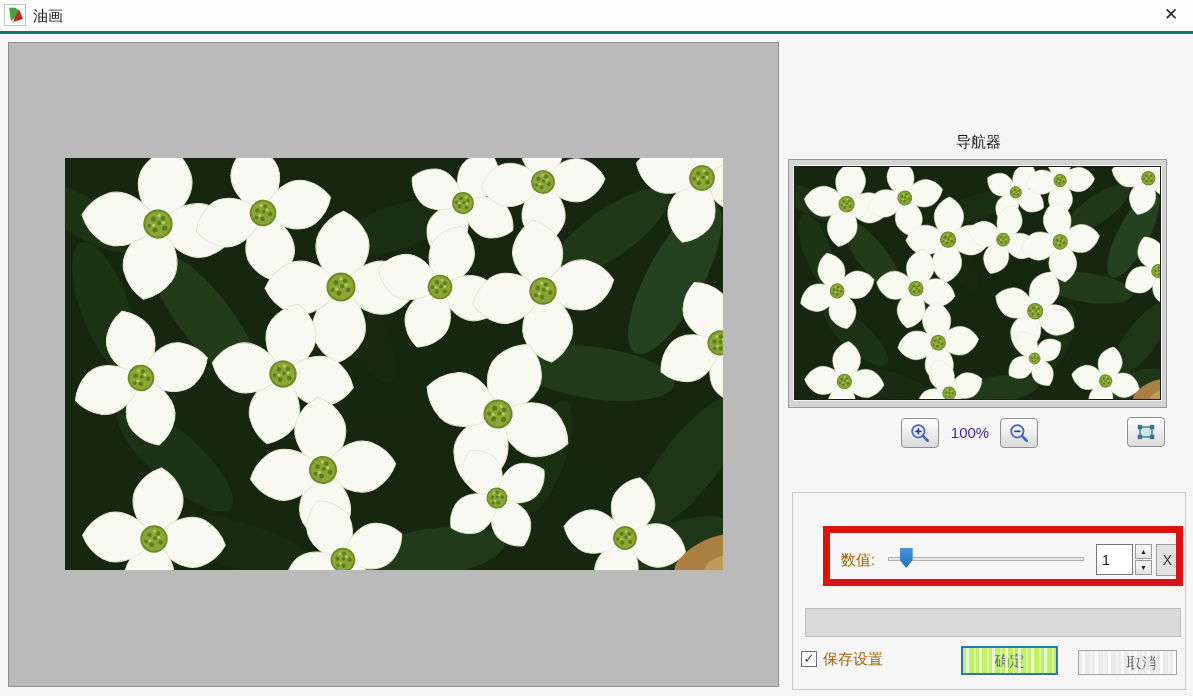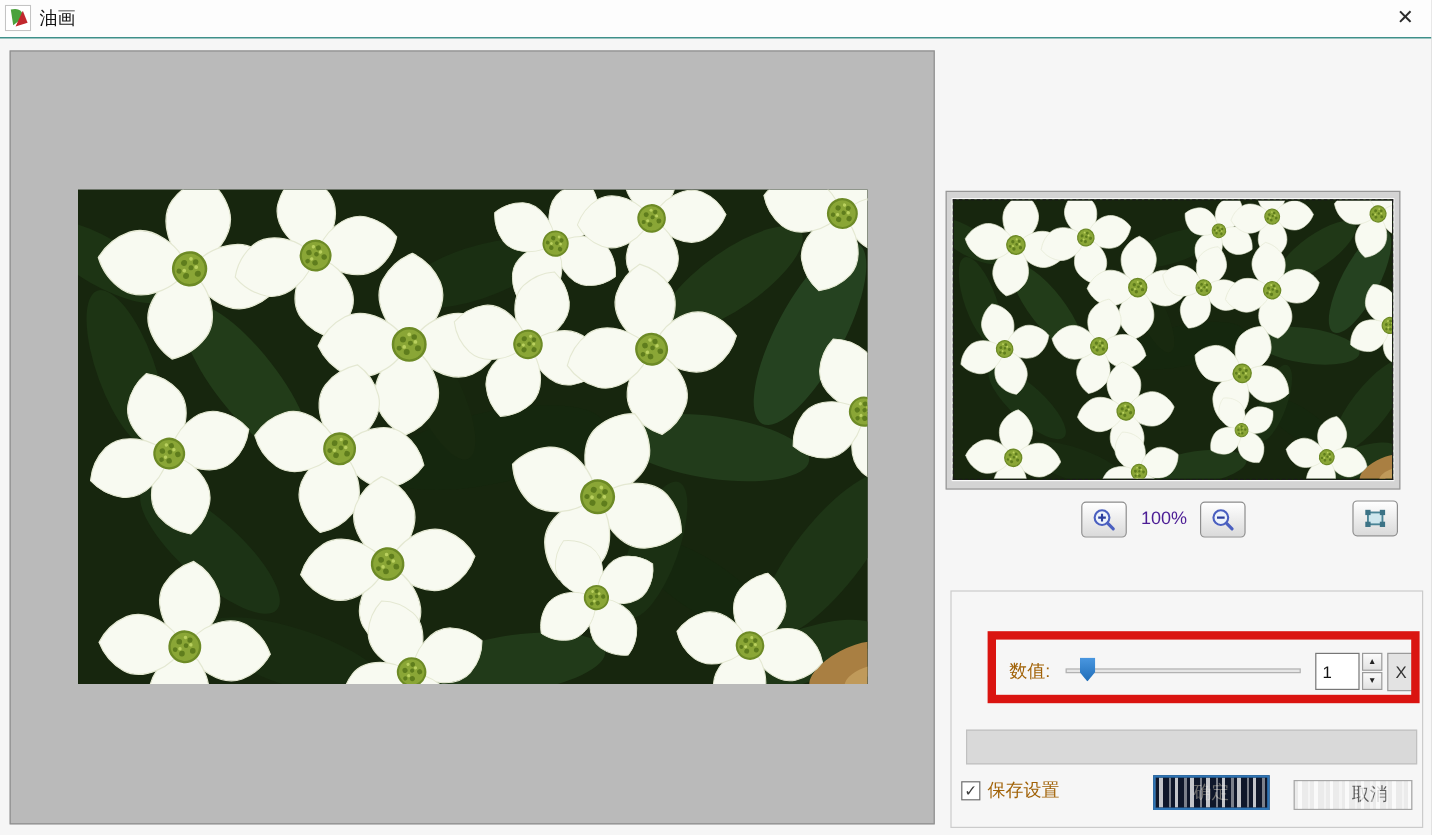--- a/index.html
+++ b/index.html
@@ -8,21 +8,21 @@
     background:#e9e9e9;
   }
   .app{
     position:relative;width:1193px;height:696px;
     background:#f6f6f6;overflow:hidden;
     -webkit-font-smoothing:antialiased;
   }
   
   .titlebar{
     position:absolute;left:0;top:0;width:1193px;height:31px;
-    background:#fdfdfd;border-bottom:1px solid #0f766e;
+    background:#fdfdfd;border-bottom:3px solid #0f766e;
   }
   .app-icon{position:absolute;left:4px;top:4px;width:22px;height:22px;}
   .win-title{
     position:absolute;left:33px;top:0;height:31px;line-height:31px;
     font-size:15px;color:#141414;
   }
   .close-btn{
     position:absolute;right:6px;top:0;width:32px;height:30px;
     text-align:center;line-height:30px;font-size:17px;color:#2b2b2b;
     cursor:pointer;font-weight:400;
@@ -129,21 +129,21 @@
     position:absolute;left:823px;top:650px;height:18px;line-height:18px;
     font-size:15px;color:#a16207;
   }
   .push-btn{
     position:absolute;box-sizing:border-box;text-align:center;
     font-size:15px;cursor:pointer;overflow:hidden;
     font-family:"Liberation Sans",sans-serif;
   }
   .ok-btn{
     left:961px;top:646px;width:97px;height:29px;line-height:25px;
-    border:2px solid #2e75b6;background:#0f172a;color:#6a6a6a;
+    border:2px solid #2e75b6;background:#bef264;color:#6a6a6a;
   }
   .cancel-btn{
     left:1078px;top:650px;width:99px;height:25px;line-height:23px;
     border:1px solid #a6a6a6;background:#ebebeb;color:#5e5e5e;padding-left:28px;
   }
   
   .wm::after{
     content:"";position:absolute;inset:0;pointer-events:none;
     background:repeating-linear-gradient(90deg,
       rgba(255,255,255,0) 0 3px, rgba(255,255,255,.75) 3px 6px,
@@ -240,20 +240,21 @@
   </div>
 
   <div class="canvas">
     <div class="preview" title="white dogwood flowers among dark green leaves">
       <svg viewBox="0 0 658 412" preserveAspectRatio="none">
           <use href="#scene"></use>
         </svg>
     </div>
   </div>
 
+  <div class="nav-title">导航器</div>
   <div class="navigator">
     <div class="thumb">
       <svg viewBox="0 0 658 412" preserveAspectRatio="none">
           <use href="#scene"></use>
         </svg>
     </div>
   </div>
 
   <div class="sbtn btn-zoom-in">
     <svg width="22" height="22" viewBox="0 0 20 20">

